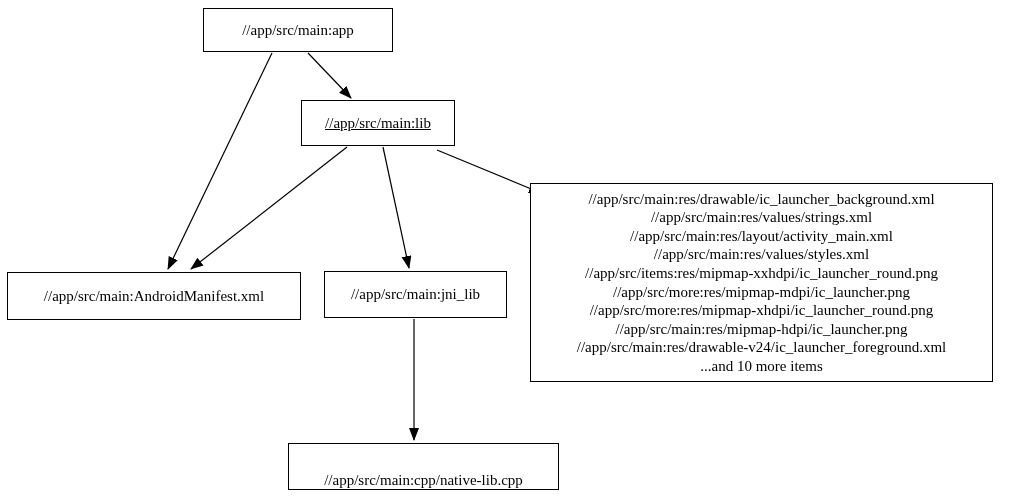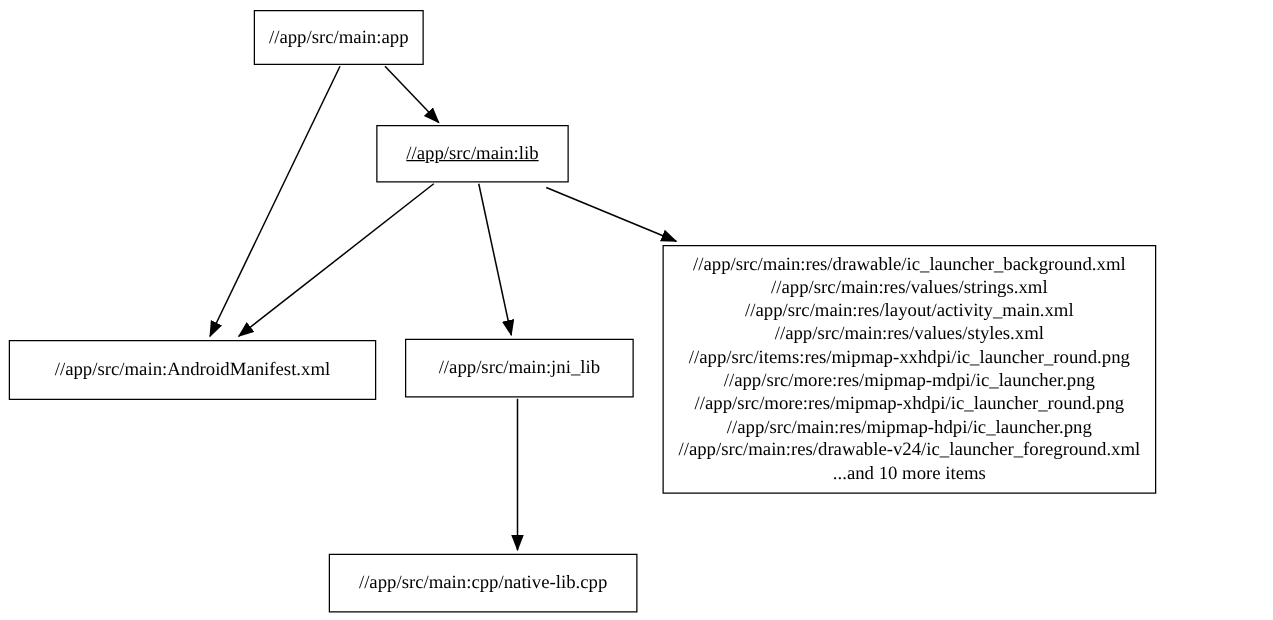--- a/index.html
+++ b/index.html
@@ -33,26 +33,26 @@
     text-align: center;
     font-size: 15px;
     white-space: nowrap;
   }
   .node.multi {
     flex-direction: column;
     justify-content: center;
     line-height: 18.6px;
   }
   
-  #node-app        { left: 203px; top: 8px;   width: 136px; height: 44px; }
+  #node-app        { left: 203px; top: 8px;   width: 190px; height: 44px; }
   #node-lib        { left: 301px; top: 100px; width: 154px; height: 46px; text-decoration: underline; }
   #node-manifest   { left: 7px;   top: 272px; width: 294px; height: 48px; }
   #node-jni-lib    { left: 324px; top: 271px; width: 183px; height: 47px; }
-  #node-res        { left: 530px; top: 196px; width: 395px; height: 199px; }
-  #node-native-lib { left: 263px; top: 443px; width: 247px; height: 47px; }
+  #node-res        { left: 530px; top: 183px; width: 463px; height: 199px; }
+  #node-native-lib { left: 288px; top: 443px; width: 271px; height: 47px; align-items: flex-end; }
 </style>
 </head>
 <body>
 
 <div id="canvas">
 
   <svg id="edges" width="1018" height="496" viewBox="0 0 1018 496">
     <defs>
       <marker id="arrow" markerUnits="userSpaceOnUse" markerWidth="14" markerHeight="12" refX="12" refY="5" orient="auto">
         <path d="M0,0 L13,5 L0,10 z" fill="#000000"></path>

